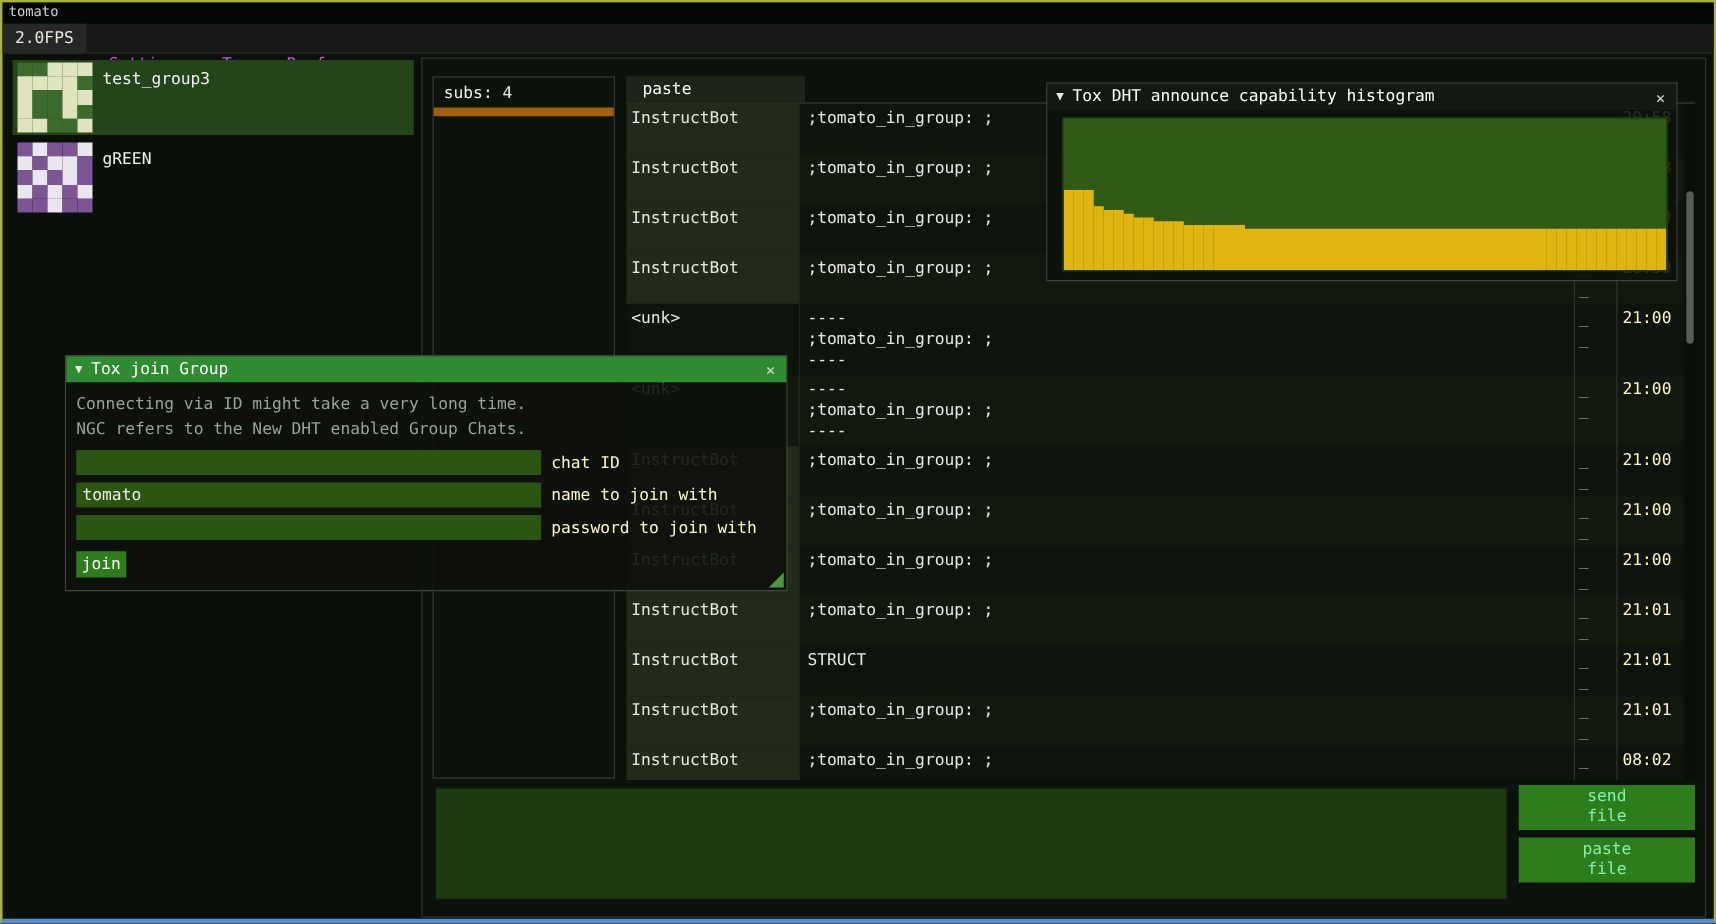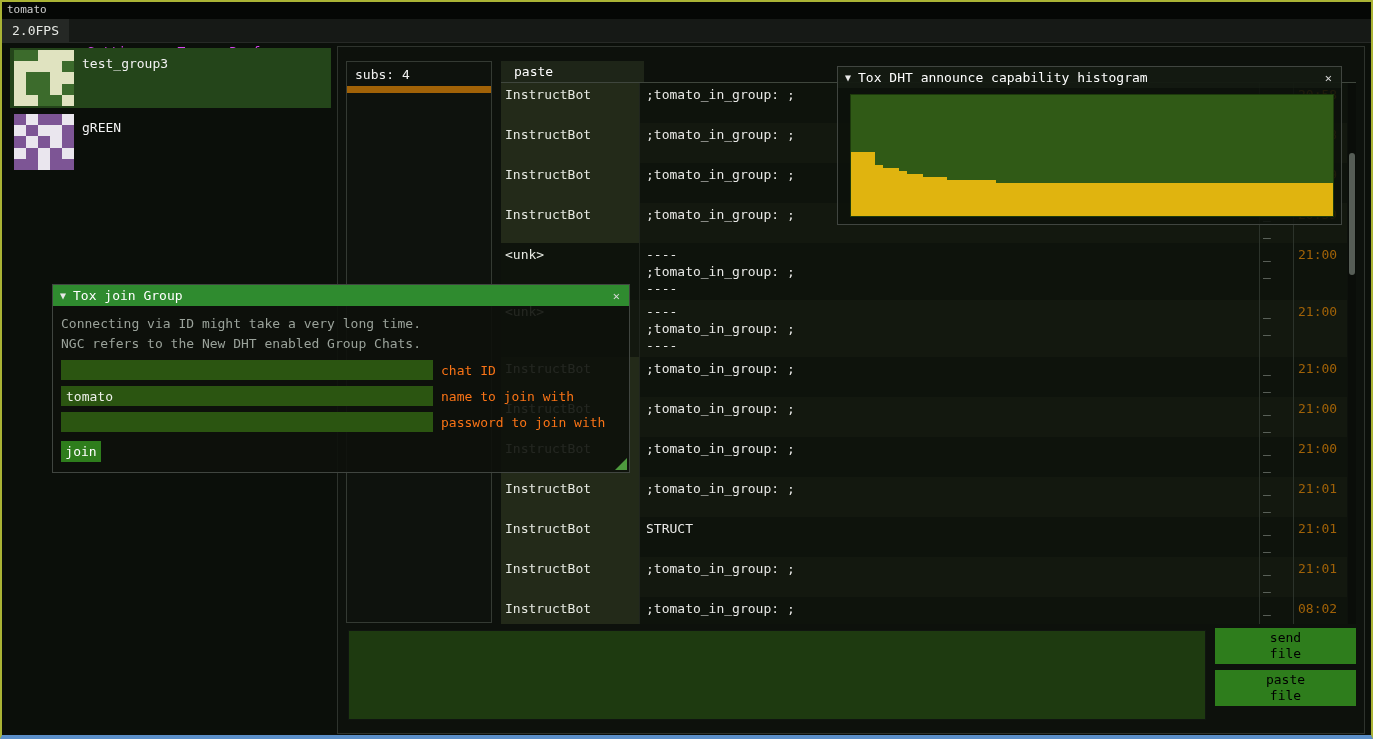--- a/index.html
+++ b/index.html
@@ -35,47 +35,47 @@
   .tab { position:absolute; left:0; top:0; width:143px; height:21px; background:#1e2518;
     color:#fff; line-height:21px; padding-left:13px; }
   .chat-rows { position:absolute; left:0; top:22px; width:846px; bottom:0; overflow:hidden; background:#0e130c; }
   .chat-row { display:flex; align-items:stretch; line-height:17px; }
   .chat-row:nth-child(even) { background:#13180f; }
   .name-cell { flex:none; width:138px; padding:3px 4px; color:#e6e9e2; overflow:hidden; white-space:nowrap; }
   .who-instructbot .name-cell { background:#232a19; }
   .msg-cell { flex:1; padding:3px 6px; border-left:1px solid #20251e; color:#e8e8e6; }
   .flags-cell { flex:none; width:34px; padding:3px 3px; border-left:1px solid #2c332b;
     color:#9aa09a; letter-spacing:2px; }
-  .ts-cell { flex:none; width:54px; padding:3px 4px; border-left:1px solid #2c332b; color:#a16207; }
+  .ts-cell { flex:none; width:54px; padding:3px 4px; border-left:1px solid #2c332b; color:#fef9c3; }
   .chat-scrollbar { position:absolute; right:0; top:22px; width:8px; bottom:0; background:#0a0d09; }
   .scroll-thumb { position:absolute; left:1px; right:1px; top:70px; height:122px;
     background:#565d56; border-radius:3px; }
   
   .message-input { position:absolute; left:10px; top:583px; width:858px; height:90px;
     background:#1e3a10; border:1px solid #101510; resize:none; color:#fff;
     font-family:"DejaVu Sans Mono", monospace; font-size:13px; padding:4px; outline:none; }
   .file-btn { position:absolute; left:877px; width:141px; height:36px; background:#2e7d1c;
-    border:none; color:#000000; font-family:"DejaVu Sans Mono", monospace; font-size:13px;
+    border:none; color:#86efac; font-family:"DejaVu Sans Mono", monospace; font-size:13px;
     white-space:pre-line; line-height:16px; cursor:pointer; }
   .send-btn { top:581px; }
   .paste-btn { top:623px; }
   
   .join-window { position:absolute; left:50px; top:282px; width:578px; height:189px; z-index:20;
     border:1px solid #404540; }
   .win-title { height:21px; display:flex; align-items:center; gap:7px; padding:0 7px; color:#fff; }
   .jw-title { background:#2f8b2f; }
   .collapse-arrow { font-size:10px; color:#e8e8e8; }
   .close-btn { margin-left:auto; color:#d8d8d8; cursor:pointer; font-size:12px; padding:0 2px; }
   .jw-body { position:absolute; left:0; top:21px; right:0; bottom:0;
     background:rgba(13,17,11,0.9); padding:8px; }
   .info-line { color:#9aa29a; line-height:20px; white-space:nowrap; }
   .field-row { display:flex; align-items:center; margin-top:6px; height:20px; }
   .field-input { width:372px; height:20px; background:#2b5511; border:none; color:#eef0ea;
     font-family:"DejaVu Sans Mono", monospace; font-size:13px; padding:0 5px; outline:none; }
-  .field-label { margin-left:8px; color:#f97316; white-space:nowrap; }
+  .field-label { margin-left:8px; color:#fef9c3; white-space:nowrap; }
   .join-btn { margin-top:9px; width:40px; height:21px; background:#2e7d1c; border:none; color:#fff;
     font-family:"DejaVu Sans Mono", monospace; font-size:13px; cursor:pointer; }
   .resize-grip { position:absolute; right:2px; bottom:2px; width:0; height:0;
     border-left:12px solid transparent; border-bottom:12px solid #4e9a3e; }
   
   .hist-window { position:absolute; left:835px; top:64px; width:505px; height:159px; z-index:30;
     border:1px solid #404540; }
   .hw-title { background:rgba(20,26,18,0.96); }
   .hw-body { position:absolute; left:0; top:21px; right:0; bottom:0; background:rgba(13,17,11,0.88); }
   .plot { position:absolute; left:12px; top:6px; right:7px; bottom:7px; background:#305a16;

